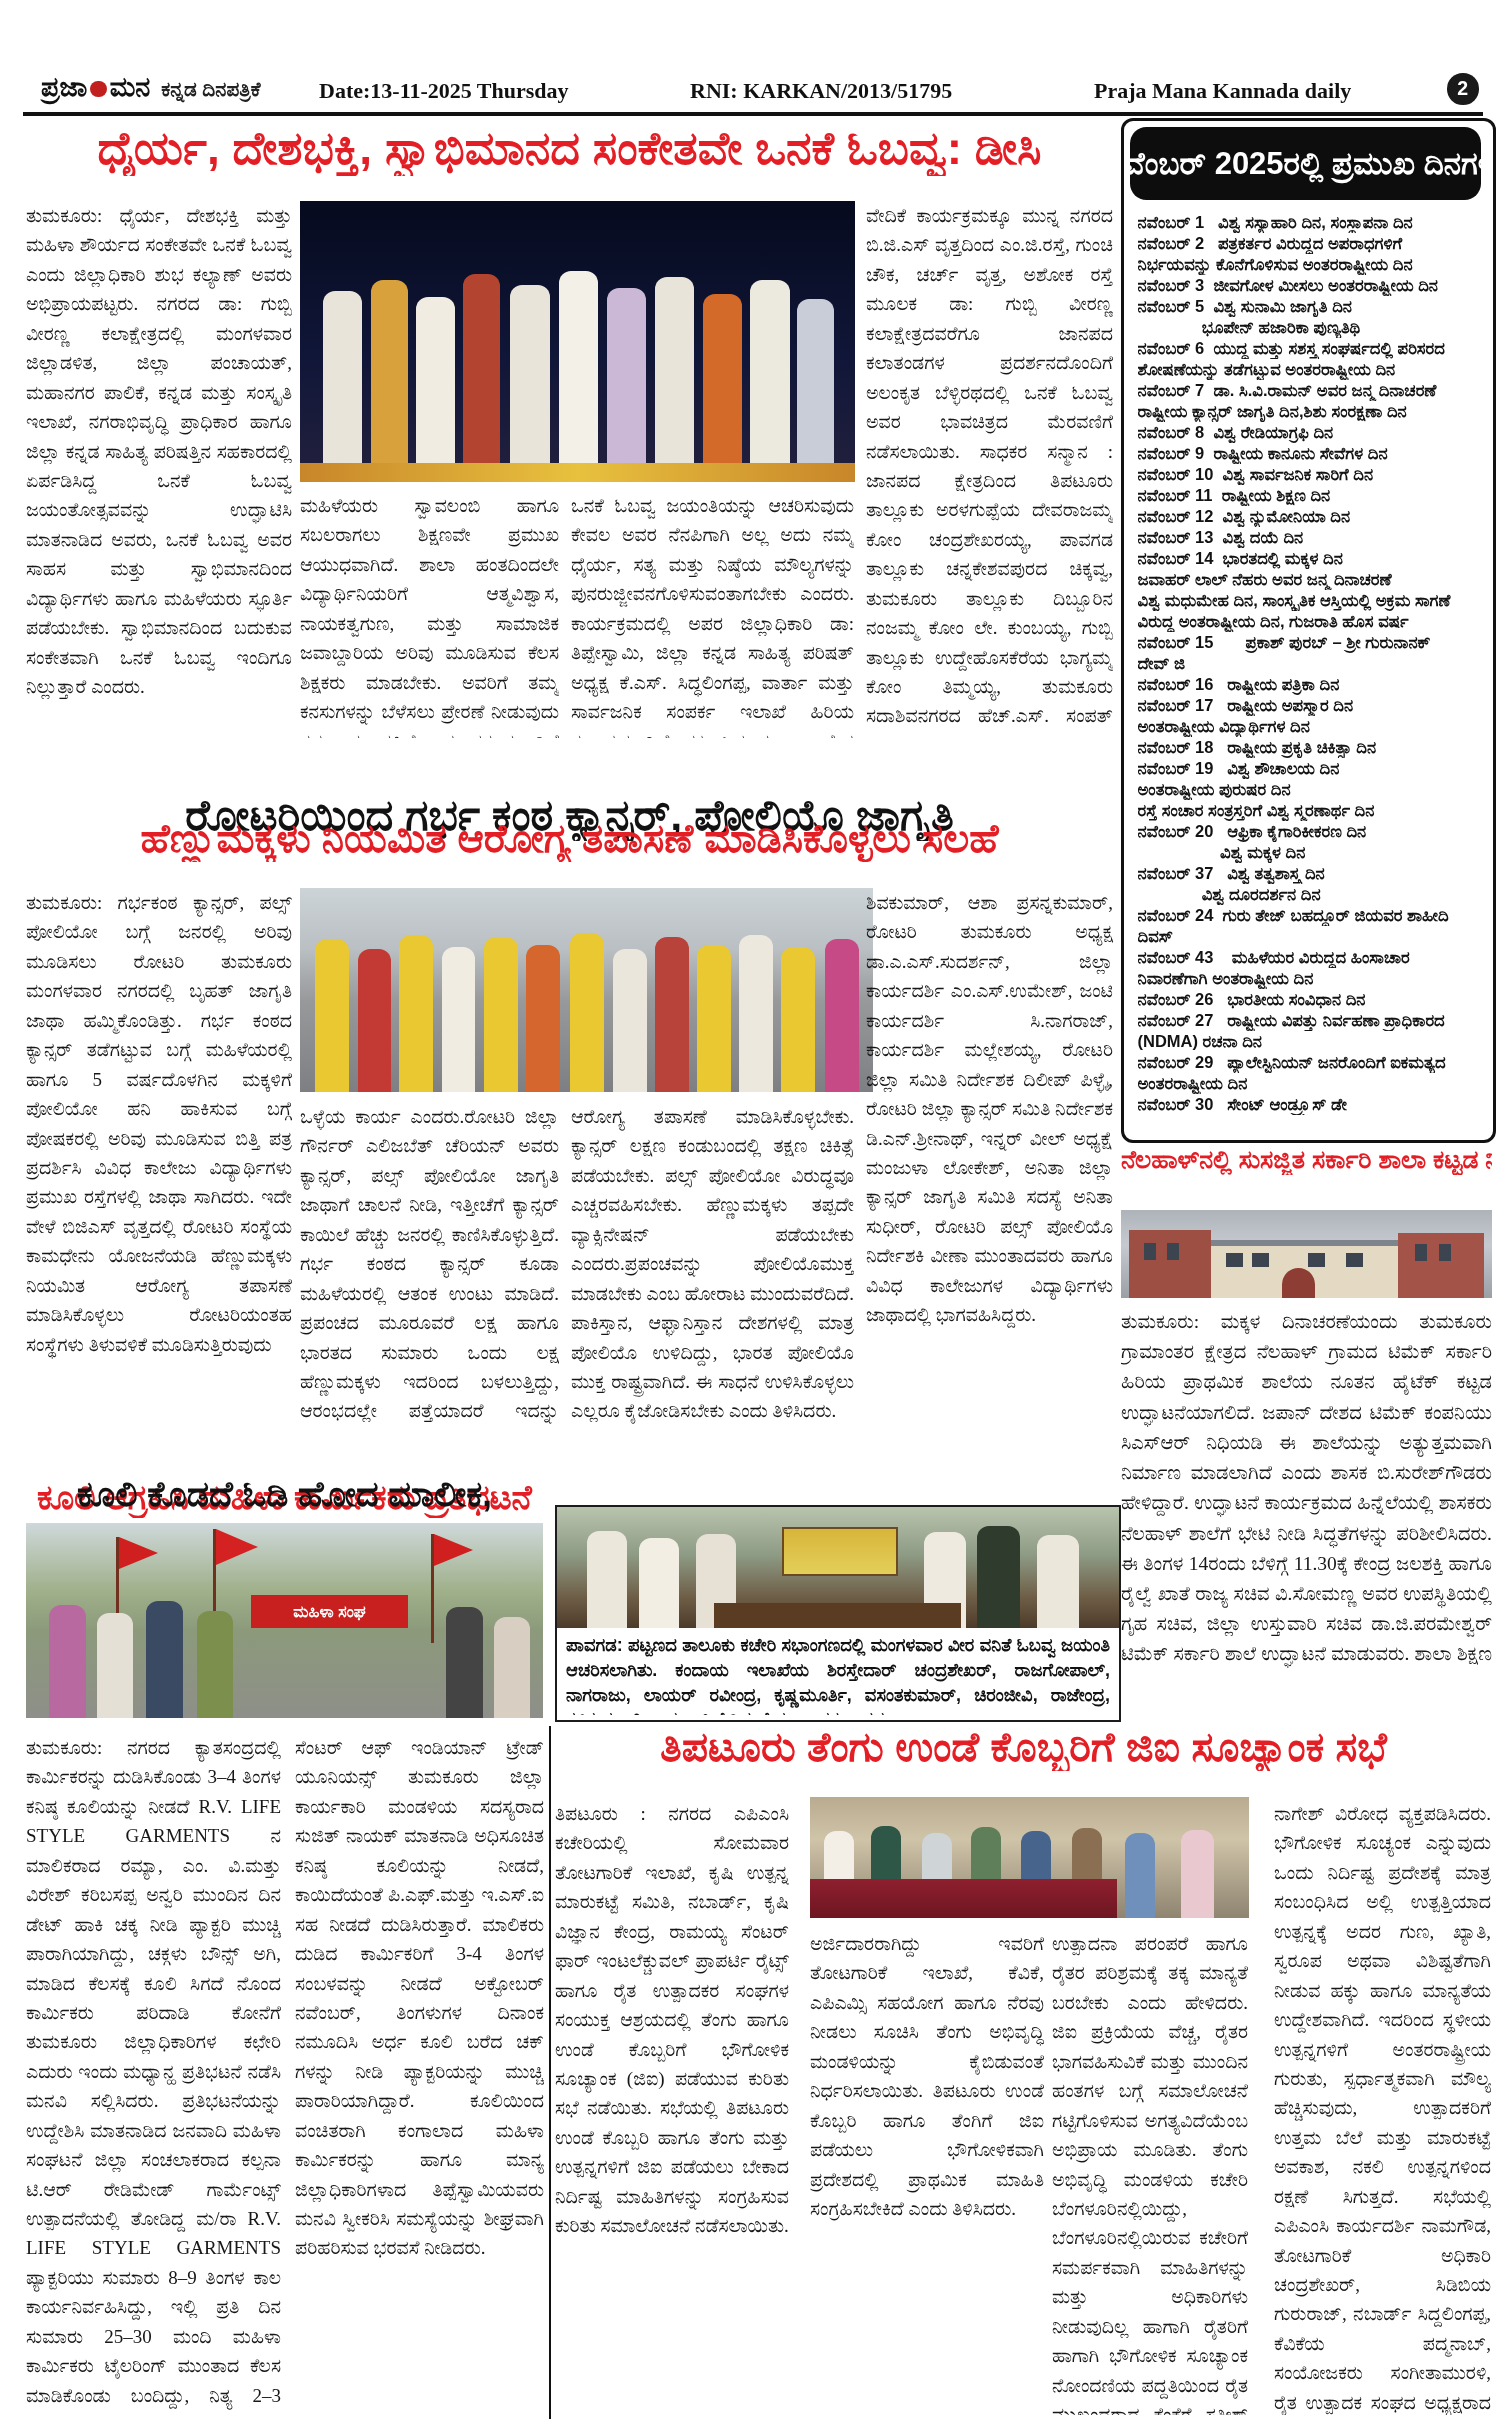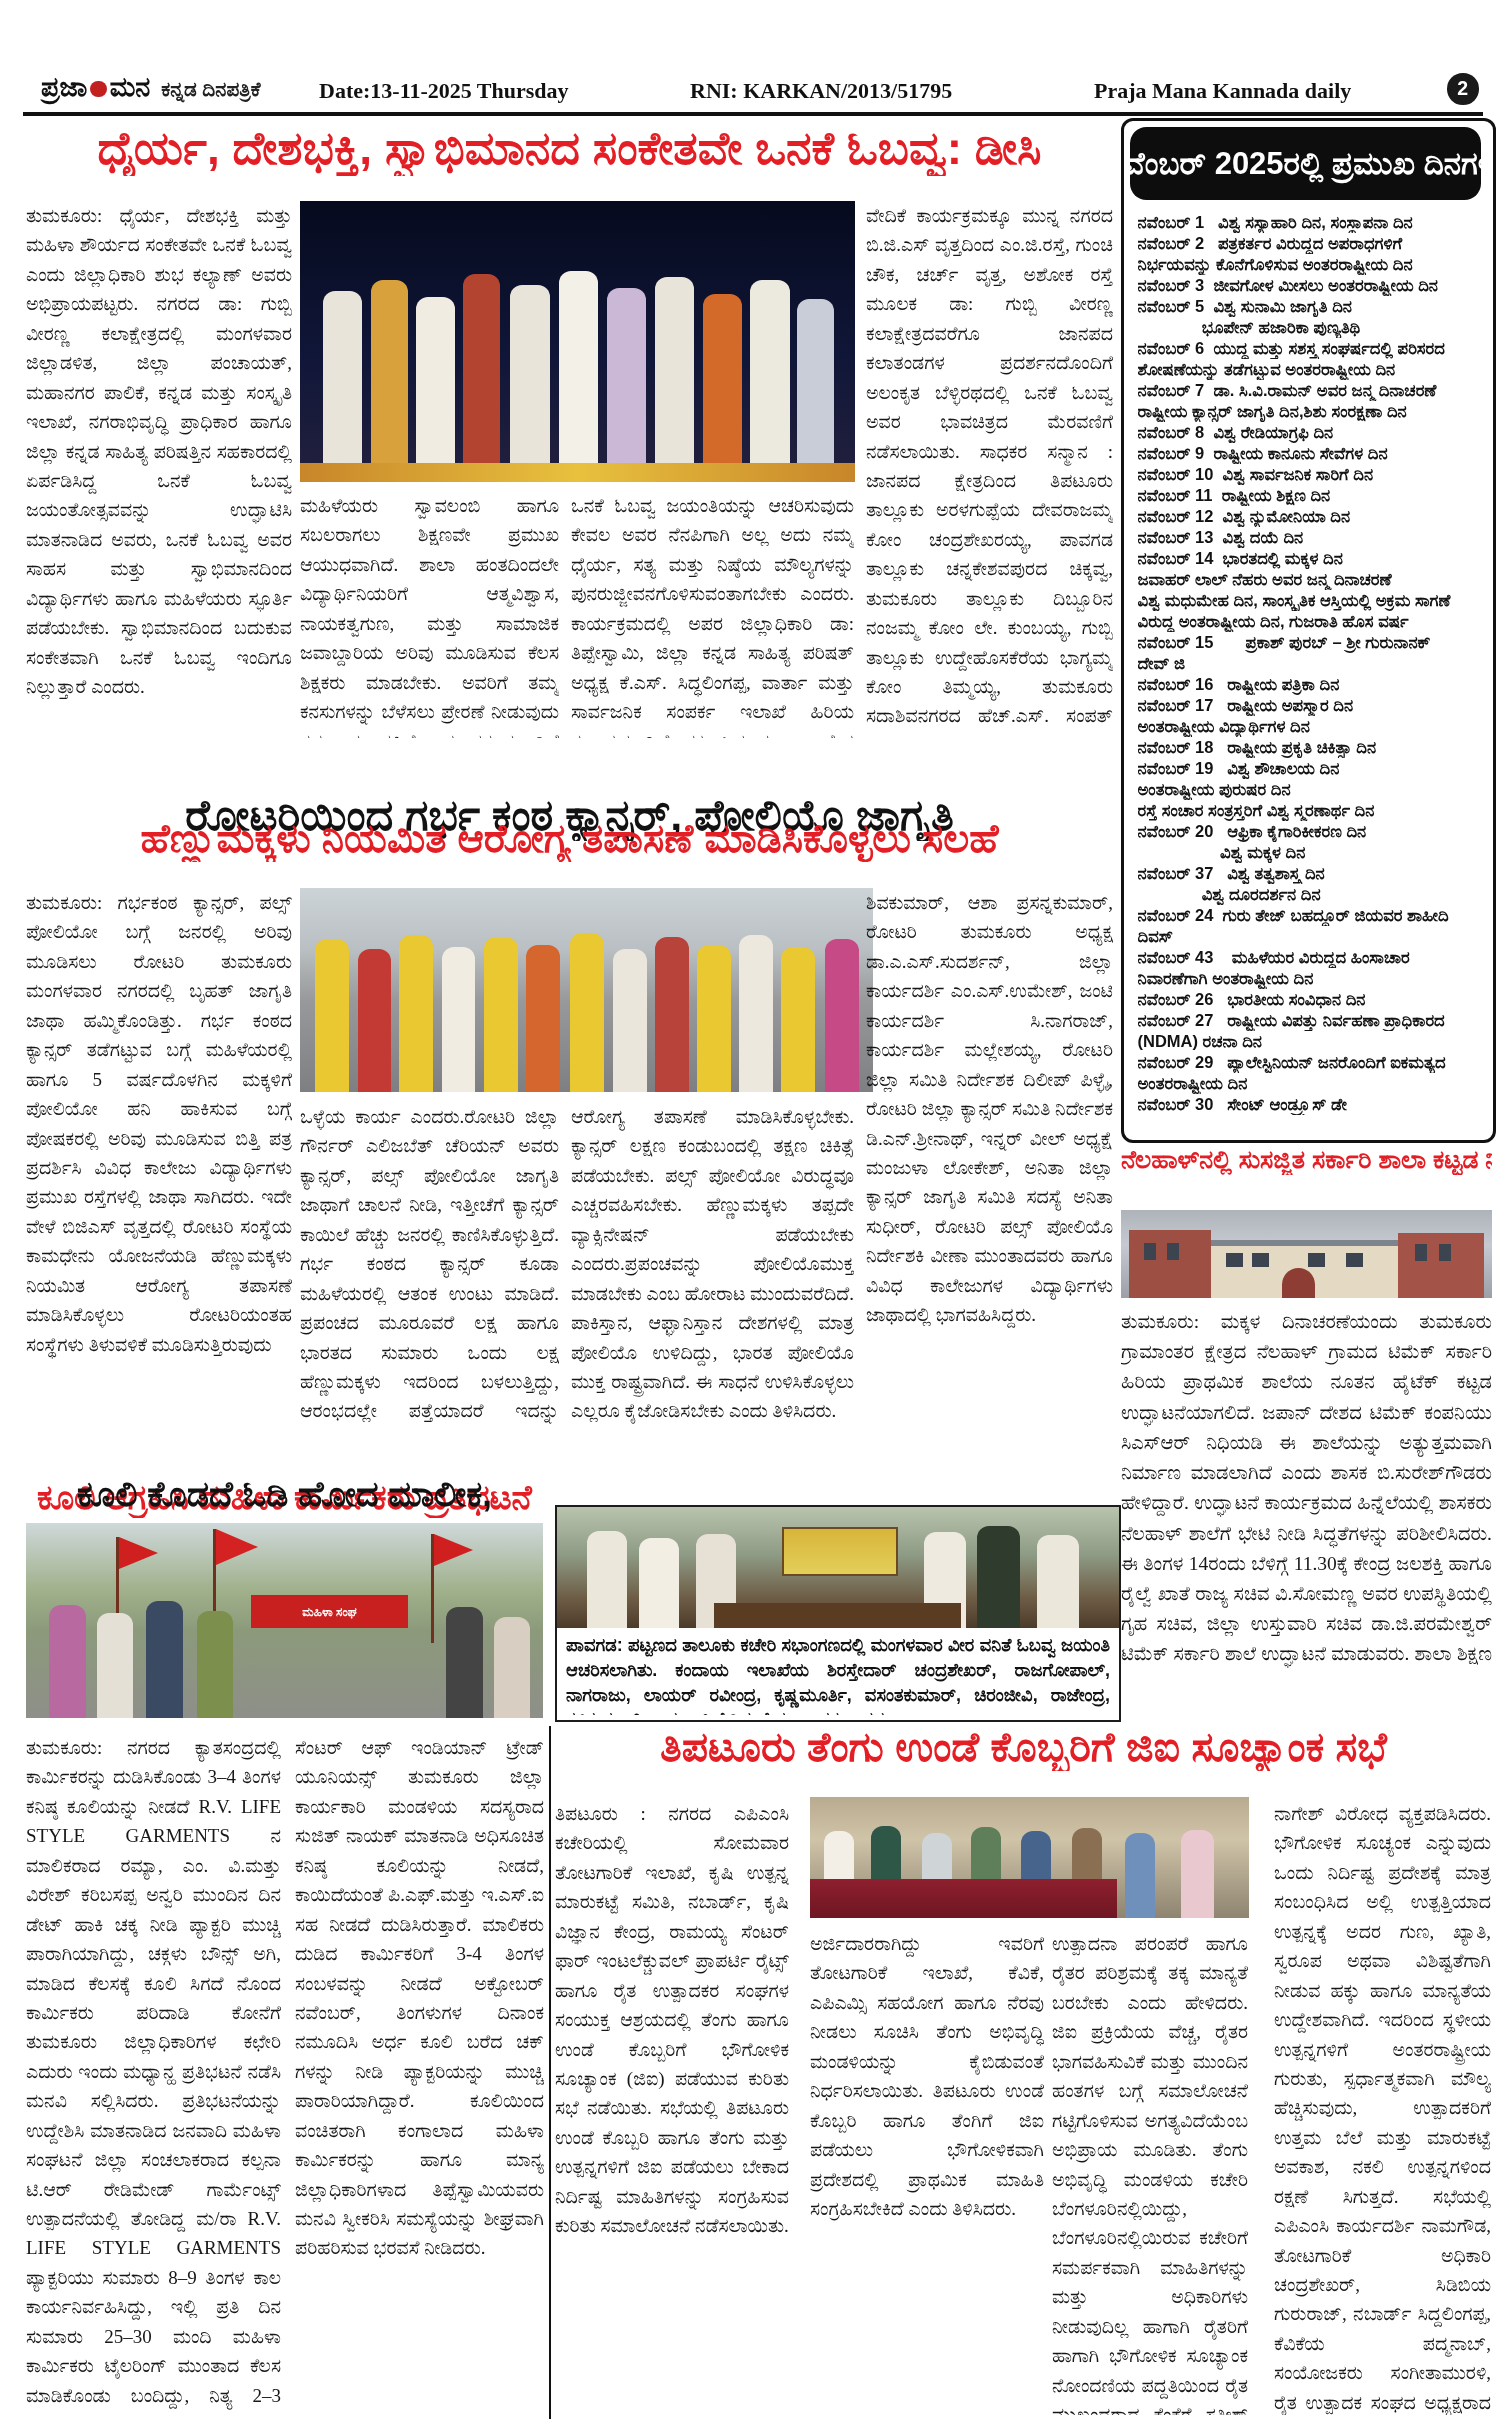--- a/index.html
+++ b/index.html
@@ -100,21 +100,21 @@
   <div class="abs h-red" style="left:26px;top:1478px;width:517px;font-size:34px;">ಕೂಲಿ ಆಗ್ರಹಿಸಿ ಮಹಿಳಾ ಕಾರ್ಮಿಕರು ಪ್ರತಿಭಟನೆ</div>
   <div class="abs h-black" style="left:26px;top:1433px;width:517px;font-size:35px;">ಕೂಲಿ ಕೊಡದೆ ಓಡಿ ಹೋದ ಮಾಲೀಕ,</div>
 
   <div class="abs photo" style="left:26px;top:1523px;width:517px;height:195px;background:linear-gradient(180deg,#cfd8da 0%,#9fb08a 35%,#8c9a7b 55%,#8e8f89 100%);">
     <div class="pole" style="left:90px;top:13.5px;height:105px;"></div>
     <div class="flag" style="left:93px;top:13.5px;border-width:16.5px 0 16.5px 39px;border-color:transparent transparent transparent #cf1f1f;"></div>
     <div class="pole" style="left:187px;top:6px;height:112px;"></div>
     <div class="flag" style="left:190px;top:6px;border-width:18px 0 18px 42px;border-color:transparent transparent transparent #d42222;"></div>
     <div class="pole" style="left:405px;top:10.5px;height:109px;"></div>
     <div class="flag" style="left:408px;top:10.5px;border-width:16.5px 0 16.5px 39px;border-color:transparent transparent transparent #cf1f1f;"></div>
-    <div class="abs" style="left:225px;top:72px;width:157px;height:33px;background:#c8201f;color:#fff;font-weight:bold;font-size:12px;display:flex;align-items:center;justify-content:center;">ಮಹಿಳಾ ಸಂಘ</div>
+    <div class="abs" style="left:225px;top:72px;width:157px;height:33px;background:#c8201f;color:#fff;font-weight:bold;font-size:16px;display:flex;align-items:center;justify-content:center;">ಮಹಿಳಾ ಸಂಘ</div>
     <div class="fig" style="left:22.5px;width:37px;height:58%;background:#b86aa0;"></div>
     <div class="fig" style="left:71px;width:36px;height:54%;background:#e5e0d5;"></div>
     <div class="fig" style="left:120px;width:37px;height:60%;background:#3b4a63;"></div>
     <div class="fig" style="left:171px;width:36px;height:55%;background:#7d8f4d;"></div>
     <div class="fig" style="left:420px;width:37px;height:57%;background:#444;"></div>
     <div class="fig" style="left:468px;width:36px;height:52%;background:#d8cfc2;"></div>
   </div>
 
   <div class="abs body-col" style="left:26px;top:1733px;width:255px;height:684px;">ತುಮಕೂರು: ನಗರದ ಕ್ಯಾತಸಂದ್ರದಲ್ಲಿ ಕಾರ್ಮಿಕರನ್ನು ದುಡಿಸಿಕೊಂಡು 3–4 ತಿಂಗಳ ಕನಿಷ್ಠ ಕೂಲಿಯನ್ನು ನೀಡದೆ R.V. LIFE STYLE GARMENTS ನ ಮಾಲಿಕರಾದ ರಮ್ಯಾ, ಎಂ. ವಿ.ಮತ್ತು ವಿರೇಶ್ ಕರಿಬಸಪ್ಪ ಅನ್ವರಿ ಮುಂದಿನ ದಿನ ಡೇಟ್ ಹಾಕಿ ಚಕ್ಕ ನೀಡಿ ಪ್ಯಾಕ್ಟರಿ ಮುಚ್ಚಿ ಪಾರಾಗಿಯಾಗಿದ್ದು, ಚಕ್ಗಳು ಬೌನ್ಸ್ ಅಗಿ, ಮಾಡಿದ ಕೆಲಸಕ್ಕೆ ಕೂಲಿ ಸಿಗದೆ ನೊಂದ ಕಾರ್ಮಿಕರು ಪರಿದಾಡಿ ಕೋನೆಗೆ ತುಮಕೂರು ಜಿಲ್ಲಾಧಿಕಾರಿಗಳ ಕಛೇರಿ ಎದುರು ಇಂದು ಮಧ್ಯಾನ್ಹ ಪ್ರತಿಭಟನೆ ನಡೆಸಿ ಮನವಿ ಸಲ್ಲಿಸಿದರು. ಪ್ರತಿಭಟನೆಯನ್ನು ಉದ್ದೇಶಿಸಿ ಮಾತನಾಡಿದ ಜನವಾದಿ ಮಹಿಳಾ ಸಂಘಟನೆ ಜಿಲ್ಲಾ ಸಂಚಲಾಕರಾದ ಕಲ್ಪನಾ ಟಿ.ಆರ್ ರೇಡಿಮೇಡ್ ಗಾರ್ಮೆಂಟ್ಸ್ ಉತ್ಪಾದನೆಯಲ್ಲಿ ತೋಡಿದ್ದ ಮ/ರಾ R.V. LIFE STYLE GARMENTS ಪ್ಯಾಕ್ಟರಿಯು ಸುಮಾರು 8–9 ತಿಂಗಳ ಕಾಲ ಕಾರ್ಯನಿರ್ವಹಿಸಿದ್ದು, ಇಲ್ಲಿ ಪ್ರತಿ ದಿನ ಸುಮಾರು 25–30 ಮಂದಿ ಮಹಿಳಾ ಕಾರ್ಮಿಕರು ಟೈಲರಿಂಗ್ ಮುಂತಾದ ಕೆಲಸ ಮಾಡಿಕೊಂಡು ಬಂದಿದ್ದು, ನಿತ್ಯ 2–3 ಗಂಟೆಗೆ ಹೆಚ್ಚುವರಿ ಕೆಲಸ ಮಾಡಿಸಿಕೊಂಡರೂ ಸಹ ವಾರದ ರಜೆ ನೀಡದೆ ಕೆಲಸ ಮಾಡಿಸಿದ್ದಾರೆ ಎಂದು ಆರೋಪಿಸಿದರು.</div>
   <div class="abs body-col" style="left:295px;top:1733px;width:249px;height:684px;">ಸೆಂಟರ್ ಆಫ್ ಇಂಡಿಯಾನ್ ಟ್ರೇಡ್ ಯೂನಿಯನ್ಸ್ ತುಮಕೂರು ಜಿಲ್ಲಾ ಕಾರ್ಯಕಾರಿ ಮಂಡಳಿಯ ಸದಸ್ಯರಾದ ಸುಜಿತ್ ನಾಯಕ್ ಮಾತನಾಡಿ ಅಧಿಸೂಚಿತ ಕನಿಷ್ಠ ಕೂಲಿಯನ್ನು ನೀಡದೆ, ಕಾಯಿದೆಯಂತೆ ಪಿ.ಎಫ್.ಮತ್ತು ಇ.ಎಸ್.ಐ ಸಹ ನೀಡದೆ ದುಡಿಸಿರುತ್ತಾರೆ. ಮಾಲಿಕರು ದುಡಿದ ಕಾರ್ಮಿಕರಿಗೆ 3-4 ತಿಂಗಳ ಸಂಬಳವನ್ನು ನೀಡದೆ ಅಕ್ಟೋಬರ್ ನವೆಂಬರ್, ತಿಂಗಳುಗಳ ದಿನಾಂಕ ನಮೂದಿಸಿ ಅರ್ಧ ಕೂಲಿ ಬರೆದ ಚಕ್ ಗಳನ್ನು ನೀಡಿ ಪ್ಯಾಕ್ಟರಿಯನ್ನು ಮುಚ್ಚಿ ಪಾರಾರಿಯಾಗಿದ್ದಾರೆ. ಕೂಲಿಯಿಂದ ವಂಚಿತರಾಗಿ ಕಂಗಾಲಾದ ಮಹಿಳಾ ಕಾರ್ಮಿಕರನ್ನು ಹಾಗೂ ಮಾನ್ಯ ಜಿಲ್ಲಾಧಿಕಾರಿಗಳಾದ ತಿಪ್ಪೆಸ್ವಾಮಿಯವರು ಮನವಿ ಸ್ವೀಕರಿಸಿ ಸಮಸ್ಯೆಯನ್ನು ಶೀಘ್ರವಾಗಿ ಪರಿಹರಿಸುವ ಭರವಸೆ ನೀಡಿದರು.</div>

